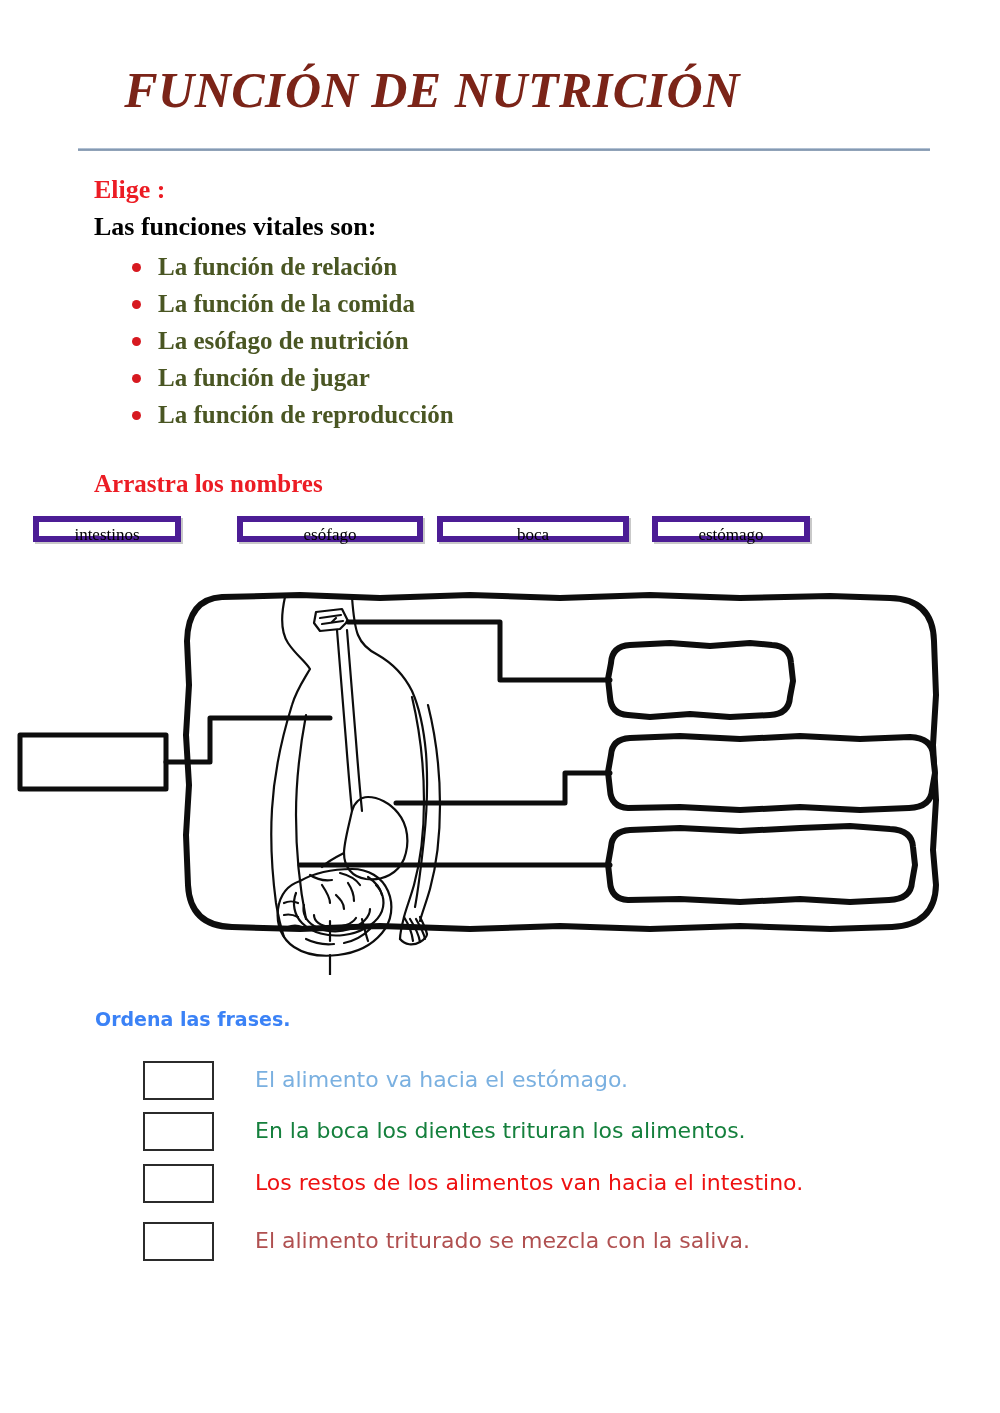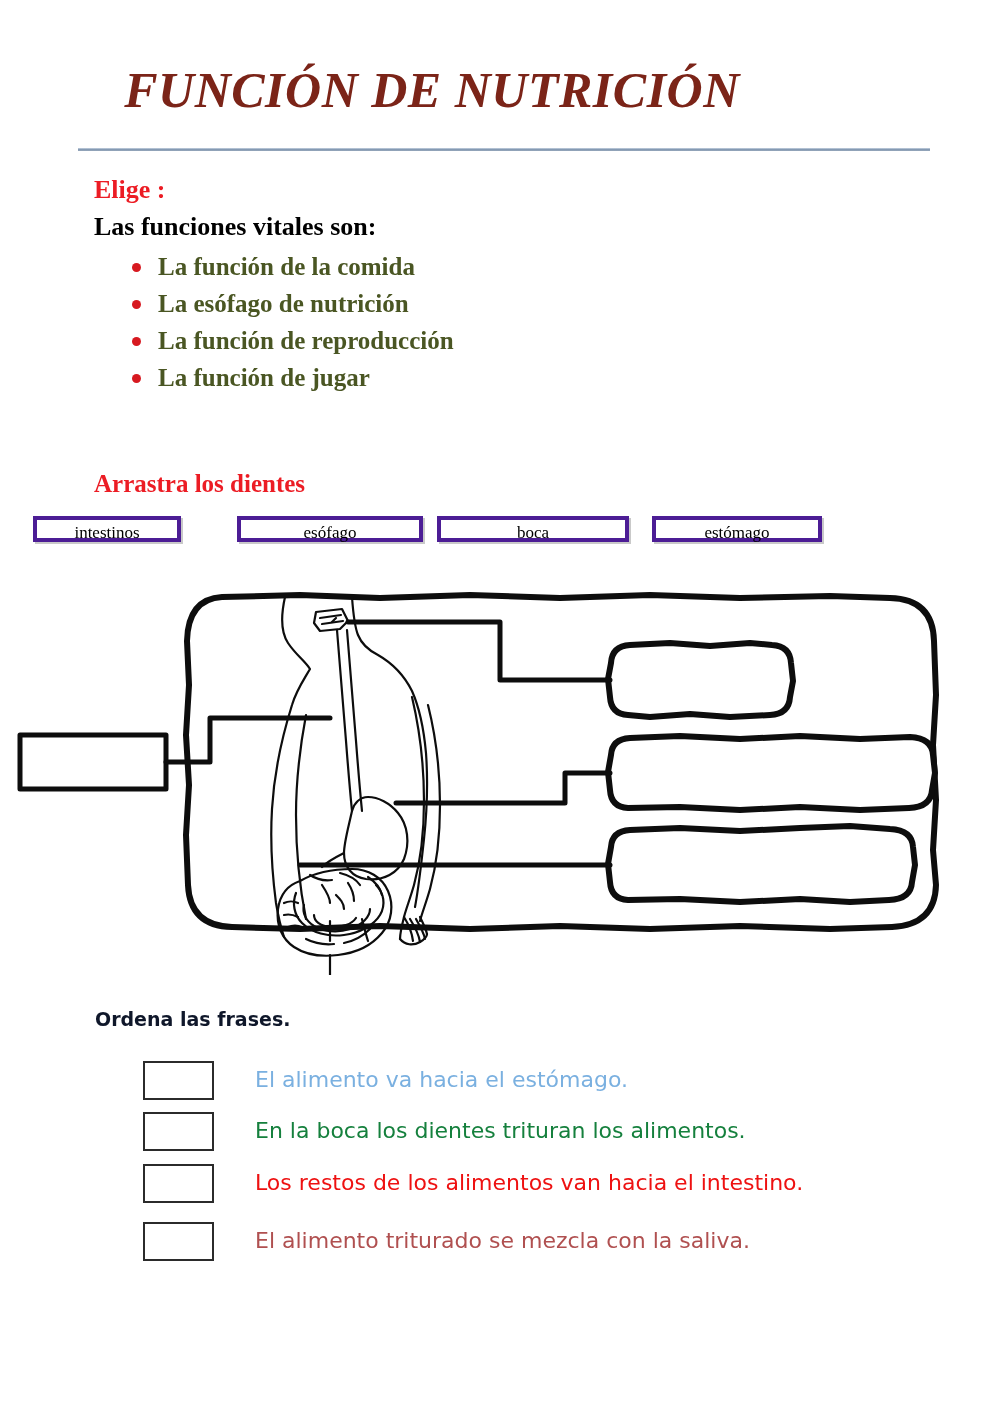--- a/index.html
+++ b/index.html
@@ -85,35 +85,35 @@
     position: absolute;
     left: 94px; top: 470px;
     font-weight: bold;
     font-size: 25px;
     color: #ec1c24;
     white-space: nowrap;
   }
   .drag-chip {
     position: absolute;
     height: 26px;
-    border: 4px solid #4c1d95;
+    border: 6px solid #4c1d95;
     box-shadow: 2px 2px 0 #c9c9c9;
     background: #ffffff;
     font-size: 17px;
     color: #000000;
     text-align: center;
     line-height: 26px;
     box-sizing: border-box;
     cursor: move;
     white-space: nowrap;
   }
   #chip-0 { left: 33px;  top: 516px; width: 148px; }
   #chip-1 { left: 237px; top: 516px; width: 186px; }
   #chip-2 { left: 437px; top: 516px; width: 192px; }
-  #chip-3 { left: 652px; top: 516px; width: 170px; }
+  #chip-3 { left: 652px; top: 516px; width: 158px; }
 
   
   #diagram {
     position: absolute;
     left: 0; top: 585px;
     width: 1000px; height: 390px;
   }
   #diagram svg { display: block; }
 
   
@@ -127,21 +127,21 @@
   #drop-right-1{ left: 612px; top: 738px; width: 322px; height: 56px; }
   #drop-right-2{ left: 612px; top: 830px; width: 302px; height: 56px; }
 
   
   #ordena-label {
     position: absolute;
     left: 95px; top: 1008px;
     font-family: "DejaVu Sans", "Liberation Sans", sans-serif;
     font-weight: bold;
     font-size: 19px;
-    color: #0f172a;
+    color: #3b82f6;
     white-space: nowrap;
   }
   .order-row {
     position: absolute;
     left: 143px;
     height: 44px;
   }
   #order-row-0 { top: 1061px; }
   #order-row-1 { top: 1112px; }
   #order-row-2 { top: 1164px; }
@@ -173,37 +173,41 @@
   <div id="page-title">FUNCIÓN DE NUTRICIÓN</div>
 </div>
 <div id="title-rule"></div>
 
 <div id="elige-label">Elige :</div>
 <div id="vitales-label">Las funciones vitales son:</div>
 
 <ul id="options-list">
   <li>
     <span class="bullet"></span>
+    <span>La función de relación</span>
+  </li>
+  <li>
+    <span class="bullet"></span>
     <span>La función de la comida</span>
   </li>
   <li>
     <span class="bullet"></span>
     <span>La esófago de nutrición</span>
   </li>
   <li>
     <span class="bullet"></span>
+    <span>La función de jugar</span>
+  </li>
+  <li>
+    <span class="bullet"></span>
     <span>La función de reproducción</span>
   </li>
-  <li>
-    <span class="bullet"></span>
-    <span>La función de jugar</span>
-  </li>
 </ul>
 
-<div id="arrastra-label">Arrastra los dientes</div>
+<div id="arrastra-label">Arrastra los nombres</div>
 
 <div class="drag-chip" id="chip-0">intestinos</div>
 <div class="drag-chip" id="chip-1">esófago</div>
 <div class="drag-chip" id="chip-2">boca</div>
 <div class="drag-chip" id="chip-3">estómago</div>
 
 <div id="diagram">
   <svg width="1000" height="390" viewBox="0 0 1000 390" xmlns="http://www.w3.org/2000/svg">
     <g fill="none" stroke="#0d0d0d" stroke-linecap="round" stroke-linejoin="round">
 

